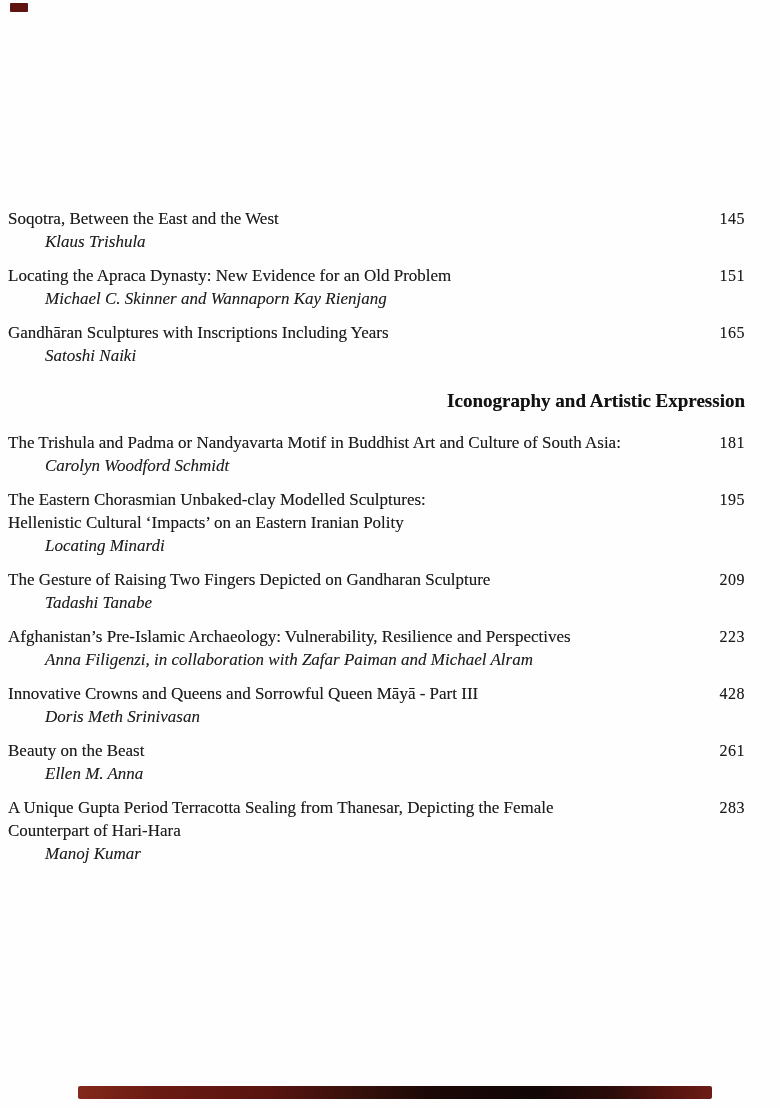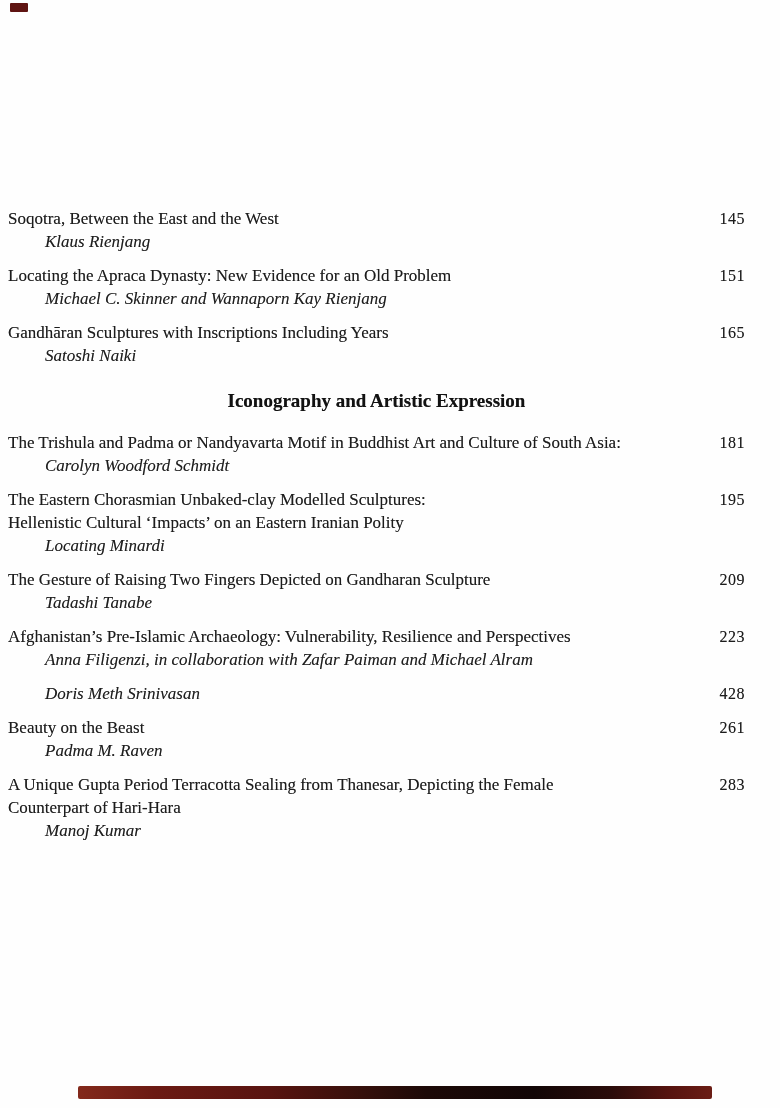--- a/index.html
+++ b/index.html
@@ -50,21 +50,21 @@
     line-height: 20px;
     letter-spacing: 0.5px;
     color: #1c1c1c;
     text-shadow: 0 0 0.4px rgba(20,20,20,0.45);
     margin-left: 14px;
   }
   .section-heading {
     font-size: 19px;
     line-height: 26px;
     font-weight: bold;
-    text-align: center;
+    text-align: right;
     margin: 21px 0 17px 0;
     color: #121212;
     text-shadow: 0 0 0.4px rgba(10,10,10,0.5);
   }
   
   .scan-mark-topleft {
     position: absolute;
     left: 10px;
     top: 3px;
     width: 18px;
@@ -88,21 +88,21 @@
 <body>
 
 <div class="page">
 
   <div class="scan-mark-topleft"></div>
 
   <div class="content">
 
     <div class="entry">
       <div class="title-line">Soqotra, Between the East and the West</div>
-      <div class="author">Klaus Rienjang</div>
+      <div class="author">Klaus Trishula</div>
       <div class="pageno">145</div>
     </div>
 
     <div class="entry">
       <div class="title-line">Locating the Apraca Dynasty: New Evidence for an Old Problem</div>
       <div class="author">Michael C. Skinner and Wannaporn Kay Rienjang</div>
       <div class="pageno">151</div>
     </div>
 
     <div class="entry">
@@ -132,27 +132,28 @@
       <div class="pageno">209</div>
     </div>
 
     <div class="entry">
       <div class="title-line">Afghanistan’s Pre-Islamic Archaeology: Vulnerability, Resilience and Perspectives</div>
       <div class="author">Anna Filigenzi, in collaboration with Zafar Paiman and Michael Alram</div>
       <div class="pageno">223</div>
     </div>
 
     <div class="entry">
+      <div class="title-line">Innovative Crowns and Queens and Sorrowful Queen Māyā - Part III</div>
       <div class="author">Doris Meth Srinivasan</div>
       <div class="pageno">428</div>
     </div>
 
     <div class="entry">
       <div class="title-line">Beauty on the Beast</div>
-      <div class="author">Padma M. Raven</div>
+      <div class="author">Ellen M. Anna</div>
       <div class="pageno">261</div>
     </div>
 
     <div class="entry">
       <div class="title-line">A Unique Gupta Period Terracotta Sealing from Thanesar, Depicting the Female</div>
       <div class="title-line">Counterpart of Hari-Hara</div>
       <div class="author">Manoj Kumar</div>
       <div class="pageno">283</div>
     </div>
 

